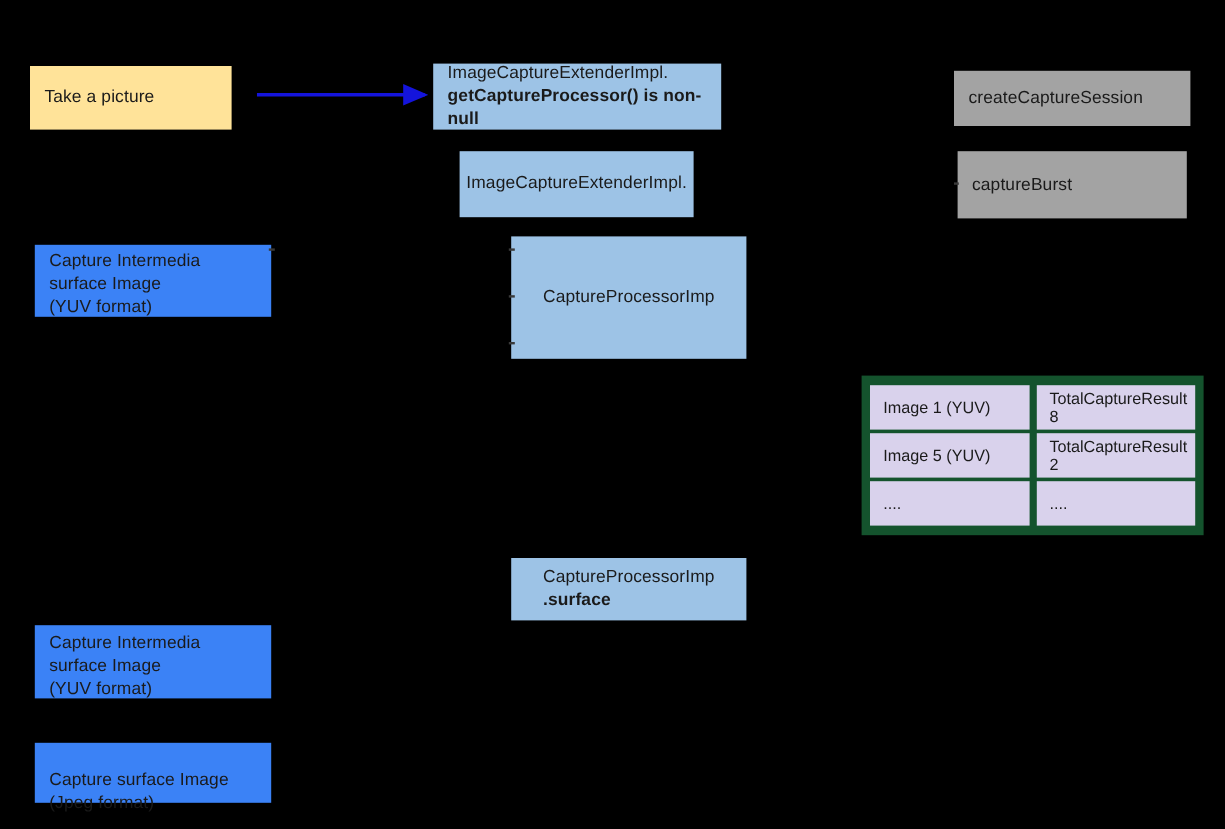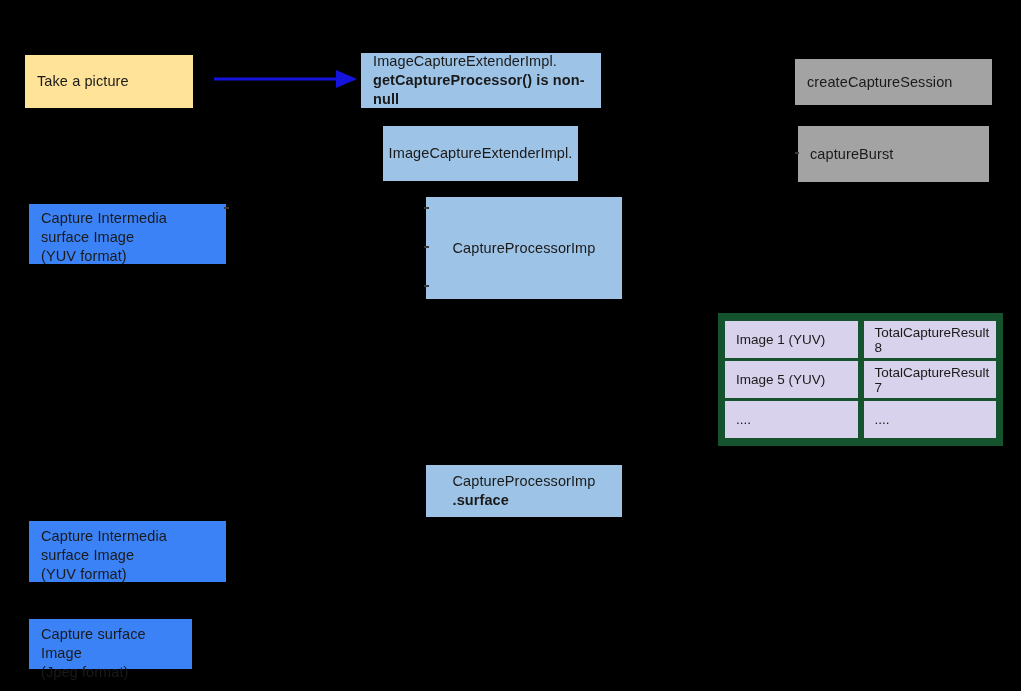--- a/index.html
+++ b/index.html
@@ -58,21 +58,21 @@
   #node-get-capture-proc  { left: 361px; top: 53px;  width: 240px; height: 55px; }
   #node-get-capture-stages{ left: 383px; top: 126px; width: 195px; height: 55px; }
   #node-capture-proc-imp  { left: 426px; top: 197px; width: 196px; height: 102px; }
   #node-capture-proc-proc { left: 426px; top: 465px; width: 196px; height: 52px; }
 
   #node-create-session    { left: 795px; top: 59px;  width: 197px; height: 46px; }
   #node-capture-burst     { left: 798px; top: 126px; width: 191px; height: 56px; }
 
   #node-yuv-top           { left: 29px;  top: 204px; width: 197px; height: 60px; align-items: flex-start; padding-top: 5px; }
   #node-yuv-bottom        { left: 29px;  top: 521px; width: 197px; height: 61px; align-items: flex-start; padding-top: 6px; }
-  #node-jpeg              { left: 29px;  top: 619px; width: 163px; height: 50px; align-items: flex-start; padding-top: 6px; }
+  #node-jpeg              { left: 29px;  top: 619px; width: 197px; height: 50px; align-items: flex-start; padding-top: 22px; }
 
   
   #node-result-table {
     position: absolute;
     left: 718px;
     top: 313px;
     width: 285px;
     height: 133px;
     box-sizing: border-box;
     padding: 8px 7px;
@@ -171,21 +171,21 @@
       <span>Image 1 (YUV)</span>
     </div>
     <div class="cell fill-purple-inner">
       <span>TotalCaptureResult 8</span>
     </div>
 
     <div class="cell fill-purple-inner">
       <span>Image 5 (YUV)</span>
     </div>
     <div class="cell fill-purple-inner">
-      <span>TotalCaptureResult 7</span>
+      <span>TotalCaptureResult 2</span>
     </div>
 
     <div class="cell fill-purple-inner">
       <span>....</span>
     </div>
     <div class="cell fill-purple-inner">
       <span>....</span>
     </div>
 
   </div>

